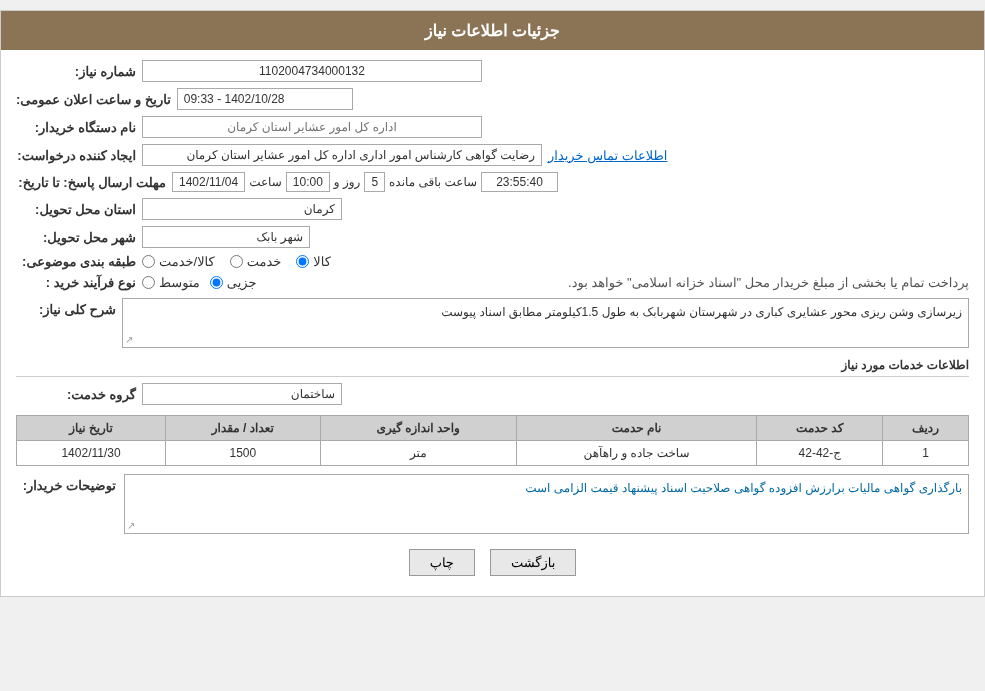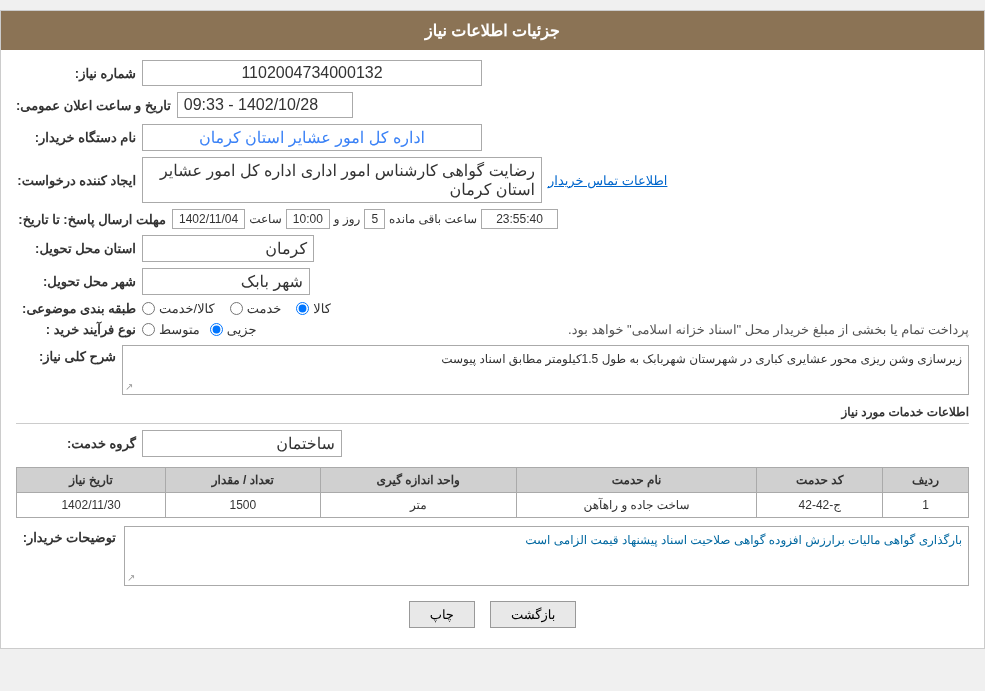--- a/index.html
+++ b/index.html
@@ -37,21 +37,21 @@
       color: #333;
       font-weight: bold;
       white-space: nowrap;
       min-width: 120px;
       text-align: right;
     }
     .input-box {
       border: 1px solid #aaa;
       background: #fff;
       padding: 3px 6px;
-      font-size: 16px;
+      font-size: 12px;
       font-family: Tahoma, Arial, sans-serif;
       direction: rtl;
     }
     .input-wide { width: 340px; }
     .link-text { color: #0066cc; cursor: pointer; text-decoration: underline; }
     .section-title {
       font-size: 12px;
       font-weight: bold;
       color: #333;
       margin: 10px 0 6px 0;
@@ -176,21 +176,21 @@
       <div class="input-box input-wide" style="text-align:center;">1102004734000132</div>
       <div class="label">شماره نیاز:</div>
     </div>
 
     <div class="row" style="justify-content: flex-end;">
       <div class="input-box" style="width:176px; text-align:left;">1402/10/28 - 09:33</div>
       <div class="label">تاریخ و ساعت اعلان عمومی:</div>
     </div>
 
     <div class="row" style="justify-content: flex-end;">
-      <div class="input-box input-wide" style="text-align:center; color:#3b82f6;">اداره کل امور عشایر استان کرمان</div>
+      <div class="input-box input-wide" style="text-align:center; color:#737373;">اداره کل امور عشایر استان کرمان</div>
       <div class="label">نام دستگاه خریدار:</div>
     </div>
 
     <div class="row" style="justify-content: flex-end;">
       <span class="link-text">اطلاعات تماس خریدار</span>
       <div class="input-box" style="width:400px; text-align:right; padding-right:6px;">رضایت گواهی کارشناس امور اداری اداره کل امور عشایر استان کرمان</div>
       <div class="label">ایجاد کننده درخواست:</div>
     </div>
 
     <div class="row" style="justify-content: flex-end; flex-wrap: wrap;">
@@ -200,21 +200,21 @@
         <span style="border:1px solid #aaa; padding:2px 6px; background:#fff;">5</span>
         <span>روز و</span>
         <span style="border:1px solid #aaa; padding:2px 6px; background:#fff;">10:00</span>
         <span>ساعت</span>
         <span style="border:1px solid #aaa; padding:2px 6px; background:#fff;">1402/11/04</span>
       </div>
       <div class="label" style="min-width:150px;">مهلت ارسال پاسخ: تا تاریخ:</div>
     </div>
 
     <div class="row" style="justify-content: flex-end;">
-      <div class="input-box" style="width:172px;">کرمان</div>
+      <div class="input-box" style="width:200px;">کرمان</div>
       <div class="label">استان محل تحویل:</div>
     </div>
 
     <div class="row" style="justify-content: flex-end;">
       <div class="input-box" style="width:168px;">شهر بابک</div>
       <div class="label">شهر محل تحویل:</div>
     </div>
 
     <div class="row" style="justify-content: flex-end;">
       <div class="radio-group">

